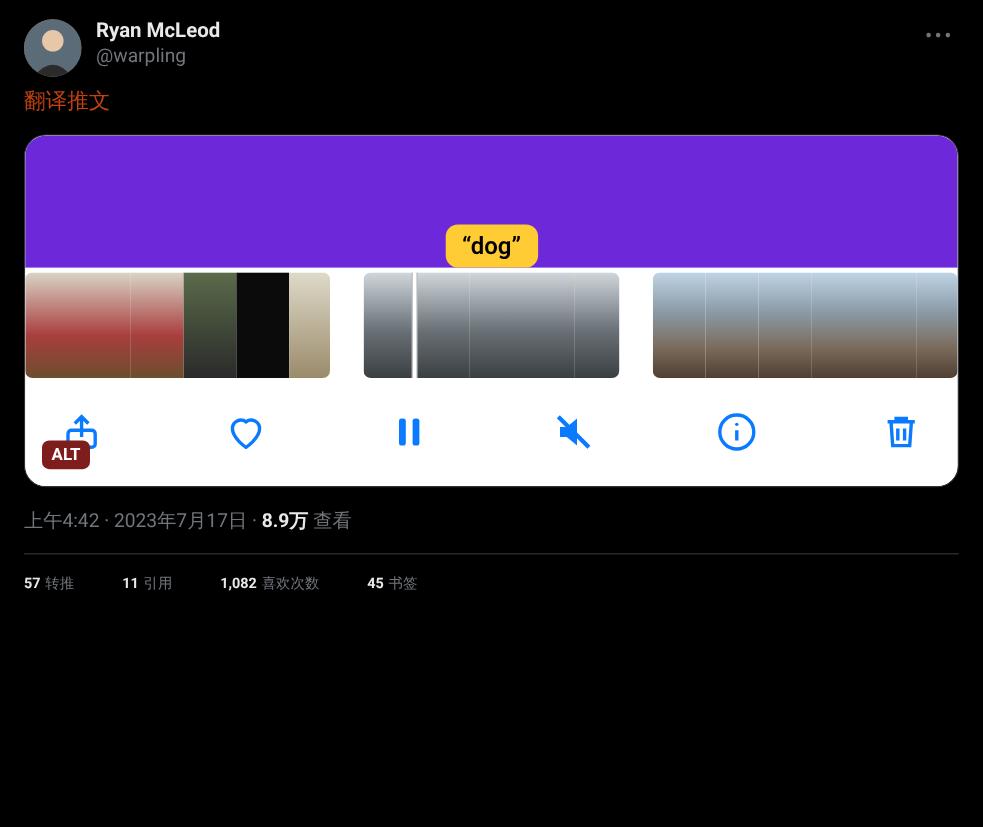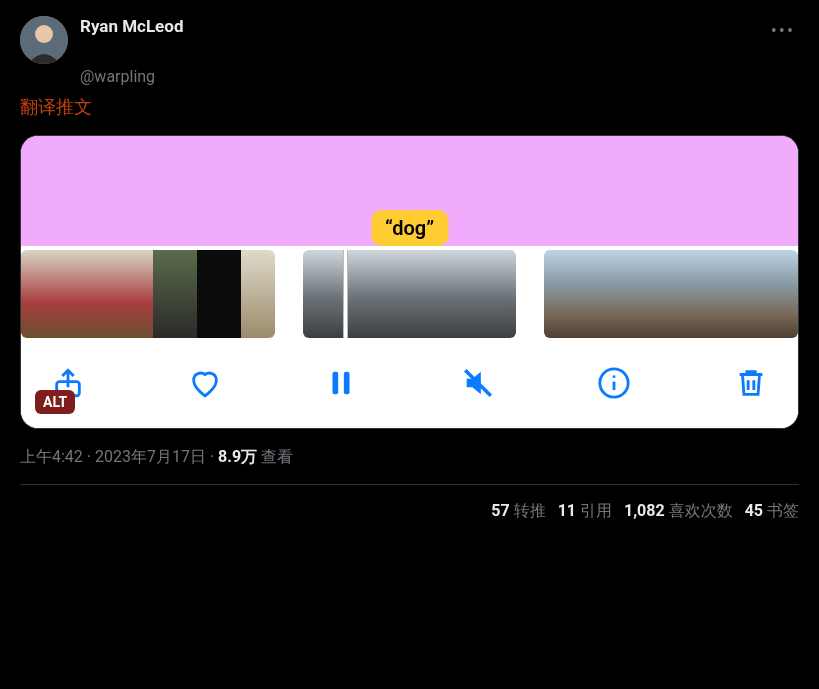--- a/index.html
+++ b/index.html
@@ -28,21 +28,20 @@
     background: linear-gradient(135deg,#bfa186 0%, #8a6e56 40%, #3a3a3a 100%);
     background-size: cover;
     overflow: hidden;
     position: relative;
   }
   .avatar svg { position:absolute; inset:0; }
   .name-block {
     display: flex;
     flex-direction: column;
     line-height: 1.25;
-    gap: 30px;
   }
   .display-name {
     font-weight: 700;
     font-size: 17px;
     color: #e7e9ea;
   }
   .handle {
     color: #71767b;
     font-size: 16px;
   }
@@ -72,21 +71,21 @@
   .media-card {
     margin-top: 16px;
     border-radius: 18px;
     overflow: hidden;
     background: #fff;
     position: relative;
     border: 1px solid #2f3336;
   }
   .media-top {
     height: 110px;
-    background: #f0abfc;
+    background: #6d28d9;
     position: relative;
     text-align: right;
   }
   .caption-bubble {
     position: absolute;
     bottom: 0;
     left: 50%;
     transform: translateX(-50%);
     background: #ffcc33;
     color: #000;
@@ -172,25 +171,24 @@
     color: #71767b;
     font-size: 16px;
   }
   .meta .strong { color: #e7e9ea; font-weight: 700; }
   .divider {
     border-top: 1px solid #2f3336;
     margin-top: 16px;
   }
   .stats {
     display: flex;
-    gap: 12px;
+    gap: 40px;
     padding-top: 16px;
-    font-size: 16px;
+    font-size: 12px;
     color: #71767b;
-    justify-content: flex-end;
   }
   .stats .num { color: #e7e9ea; font-weight: 700; margin-right: 4px; }
   .stat { cursor: pointer; }
 </style>
 </head>
 <body>
 
 <div class="tweet">
 
   <div class="header">

